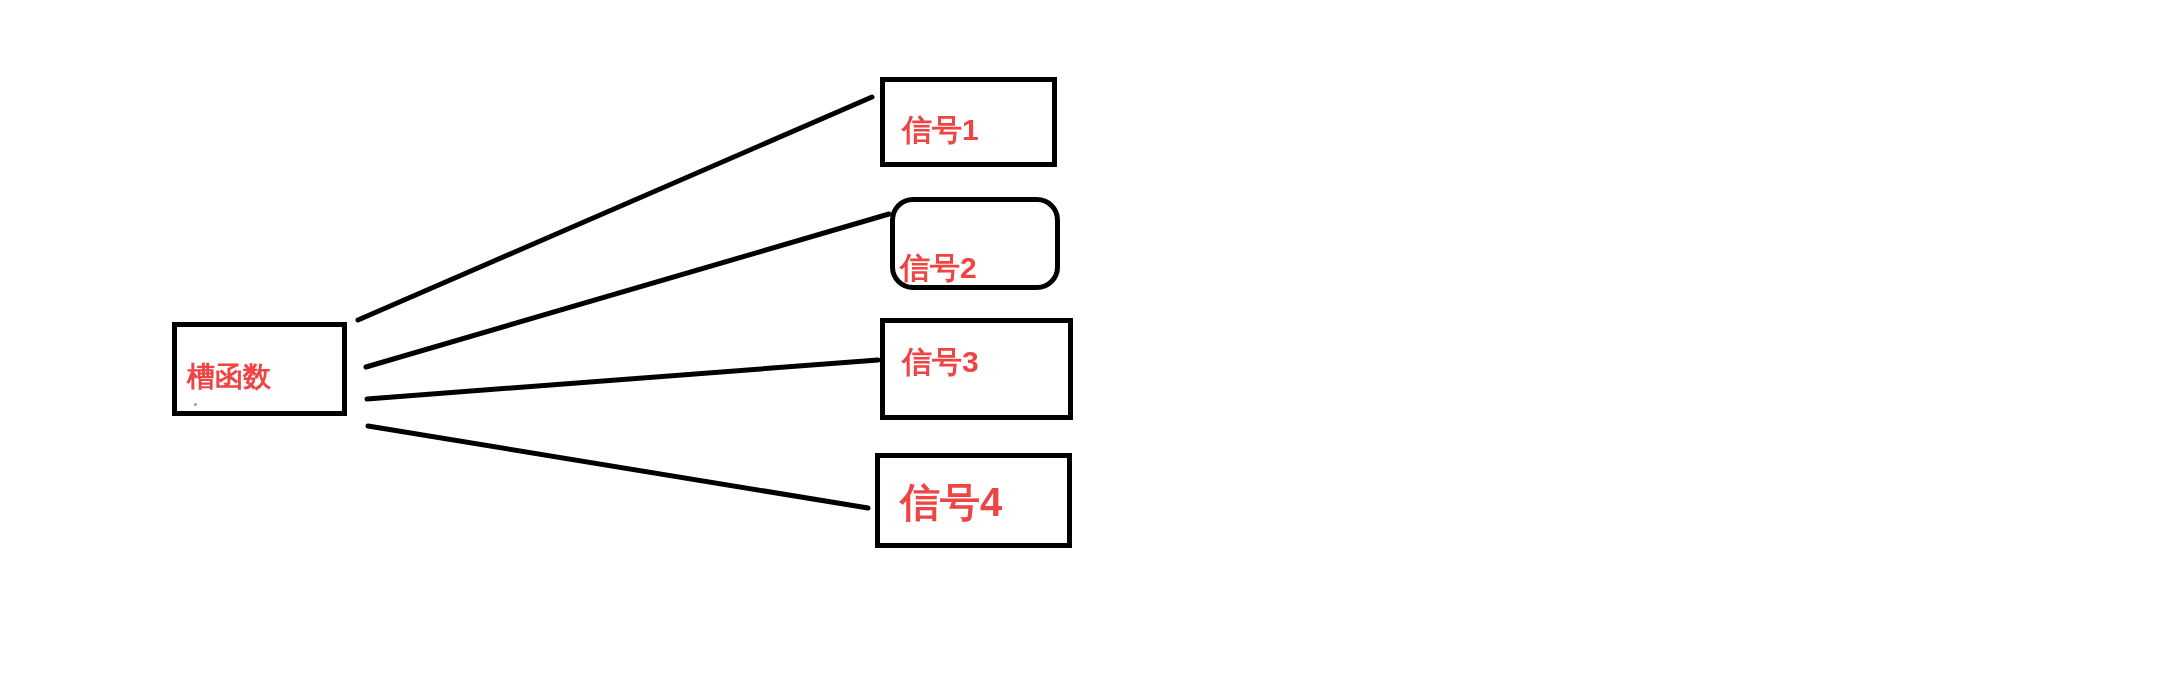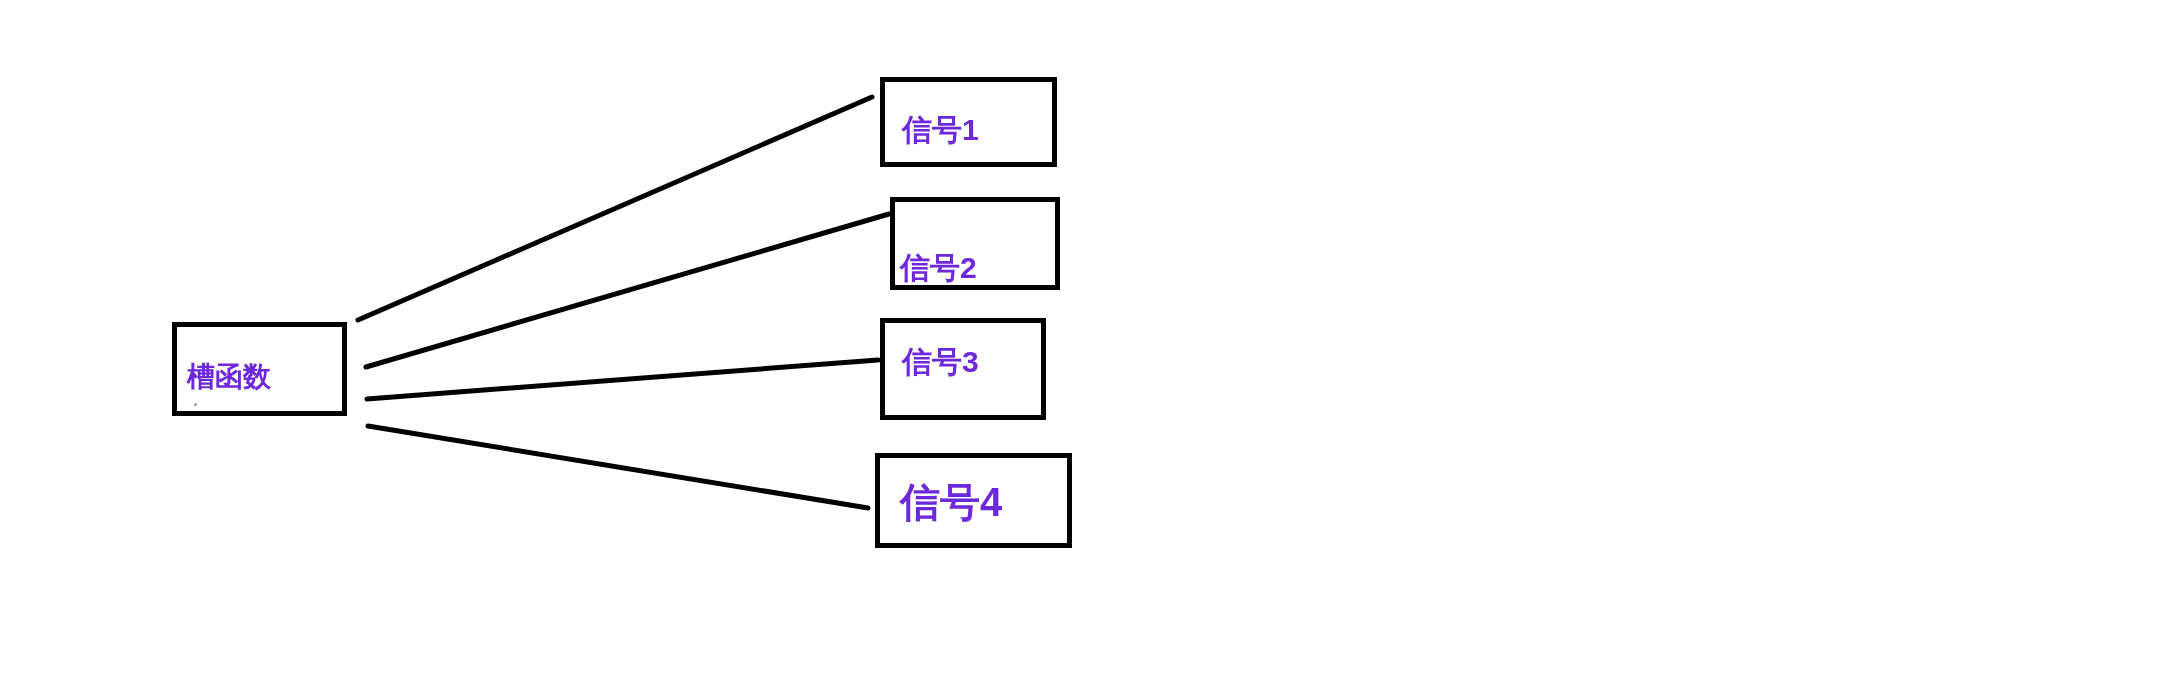--- a/index.html
+++ b/index.html
@@ -30,34 +30,34 @@
   }
   .node {
     position: absolute;
     box-sizing: border-box;
     background: #ffffff;
     border: 5px solid #000000;
   }
   .label {
     position: absolute;
     font-weight: bold;
-    color: #6d28d9;
+    color: #ef4444;
     white-space: nowrap;
     letter-spacing: 0px;
   }
   .node-slot { left: 172px; top: 322px; width: 175px; height: 94px; }
   .node-slot .label { left: 10px; top: 36px; font-size: 28px; line-height: 28px; }
 
   .node-sig1 { left: 880px; top: 77px;  width: 177px; height: 90px; }
   .node-sig1 .label { left: 17px; top: 33px; font-size: 30px; line-height: 30px; }
 
-  .node-sig2 { left: 890px; top: 197px; width: 170px; height: 93px; }
+  .node-sig2 { left: 890px; top: 197px; width: 170px; height: 93px; border-radius: 23px; }
   .node-sig2 .label { left: 5px;  top: 51px; font-size: 30px; line-height: 30px; }
 
-  .node-sig3 { left: 880px; top: 318px; width: 166px; height: 102px; }
+  .node-sig3 { left: 880px; top: 318px; width: 193px; height: 102px; }
   .node-sig3 .label { left: 17px; top: 24px; font-size: 30px; line-height: 30px; }
 
   .node-sig4 { left: 875px; top: 453px; width: 197px; height: 95px; }
   .node-sig4 .label { left: 20px; top: 29px; font-size: 40px; line-height: 30px; }
 
   .artifact-dot {
     position: absolute;
     left: 194px;
     top: 403px;
     width: 3px;

